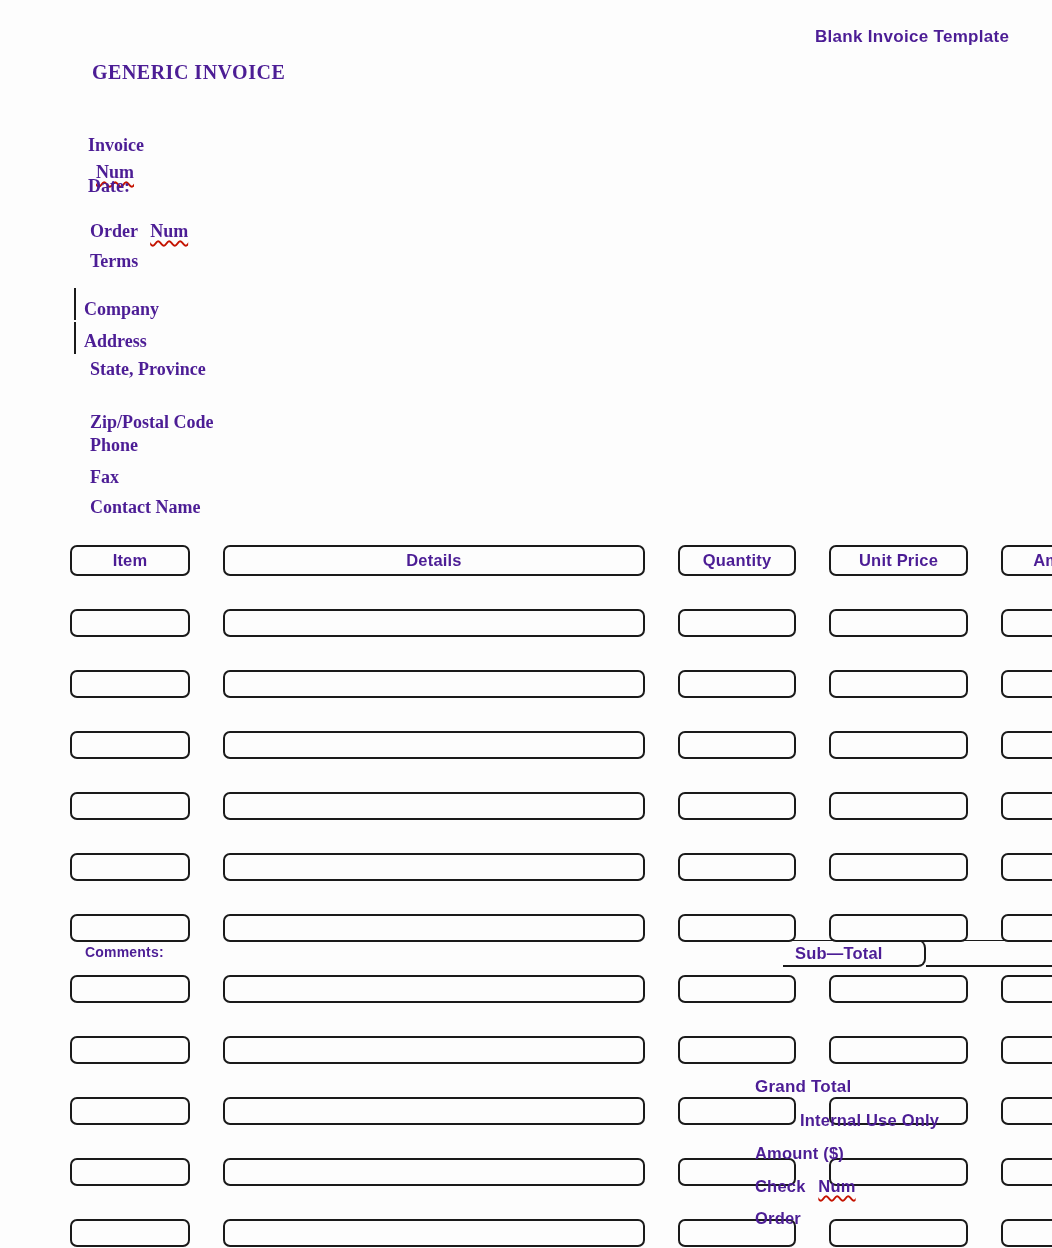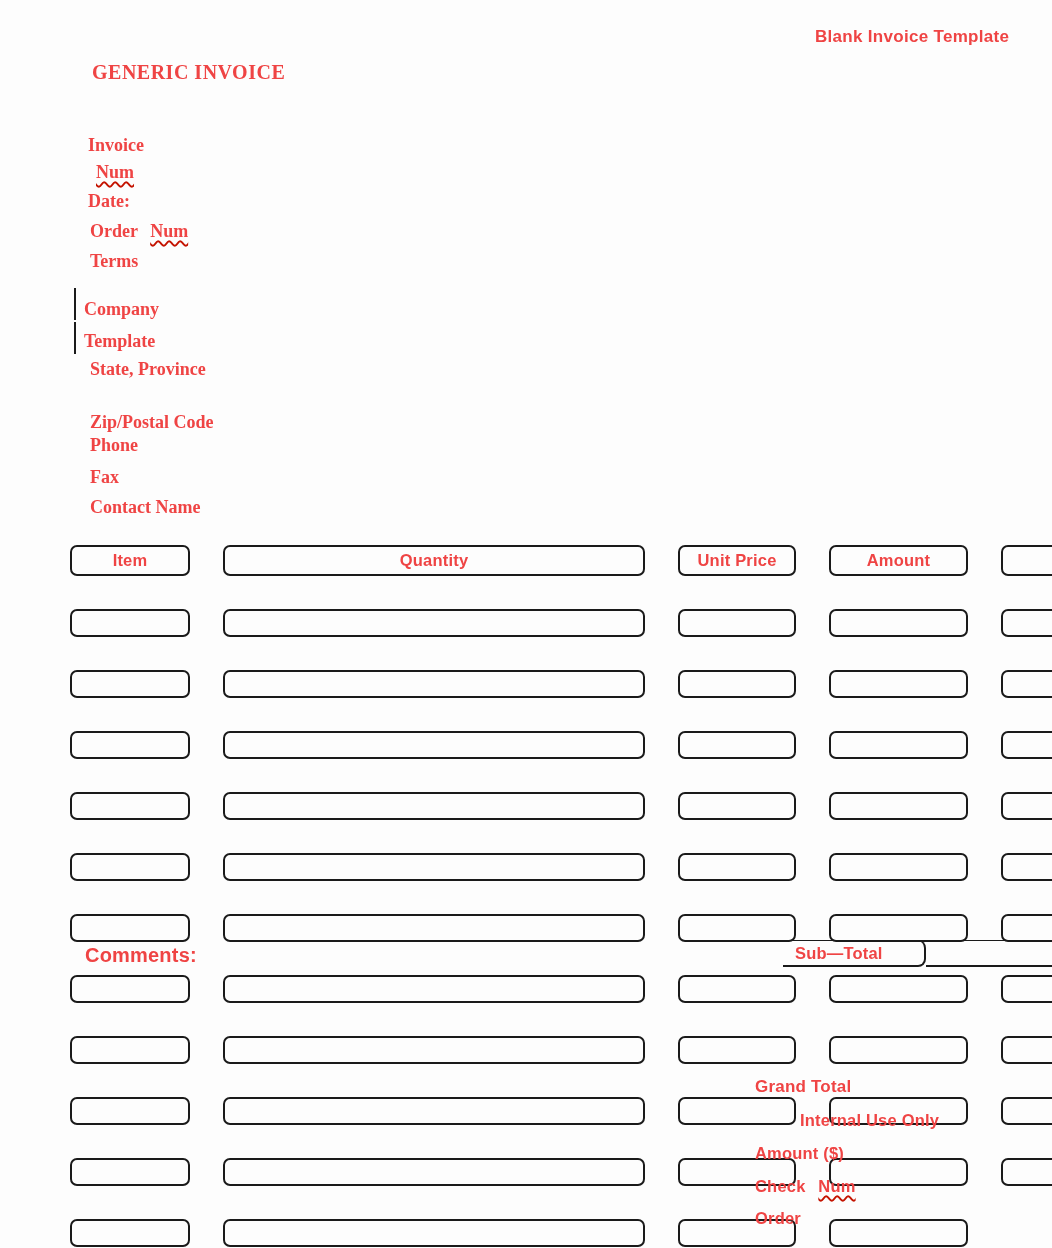--- a/index.html
+++ b/index.html
@@ -1,21 +1,21 @@
 <!DOCTYPE html>
 <html><head>
 <meta charset="utf-8">
 <style>
   html,body{margin:0;padding:0;background:#e9e9e9;}
   .page{
     position:relative;
     width:1052px;height:1248px;
     background:#fdfdfd;
     font-family:"Liberation Sans", sans-serif;
-    color:#ef4444;
+    color:#4c1d95;
     overflow:hidden;
   }
   .abs{position:absolute;white-space:nowrap;}
 
   
   .corner-title{font-weight:bold;font-size:17px;letter-spacing:0.3px;}
   .heading{font-family:"Liberation Serif", serif;font-weight:bold;font-size:20px;letter-spacing:0.5px;margin-left:20px;}
   .serif-lbl{font-family:"Liberation Serif", serif;font-weight:bold;font-size:18px;}
   .sans-lbl{font-weight:bold;font-size:16.5px;letter-spacing:0.2px;}
   .misspelled{
@@ -67,40 +67,41 @@
 </head>
 <body>
 
 <div class="page">
 
   <div class="abs corner-title" style="left:815px;top:27px">Blank Invoice Template</div>
   <div class="abs heading" style="left:72px;top:61px">GENERIC INVOICE</div>
 
   <div class="abs serif-lbl" style="left:88px;top:135px">Invoice</div>
   <div class="abs serif-lbl misspelled" style="left:88px;top:162px">Num</div>
-  <div class="abs serif-lbl" style="left:88px;top:191px">Date:</div>
+  <div class="abs serif-lbl" style="left:88px;top:176px">Date:</div>
   <div class="abs serif-lbl" style="left:90px;top:221px">
     <span>Order</span>
     <span class="misspelled">Num</span>
   </div>
   <div class="abs serif-lbl" style="left:90px;top:251px">Terms</div>
 
   <div class="cursor-bar" style="left:74px;top:288px;height:32px"></div>
   <div class="abs serif-lbl" style="left:84px;top:299px">Company</div>
   <div class="cursor-bar" style="left:74px;top:322px;height:32px"></div>
-  <div class="abs serif-lbl" style="left:84px;top:331px">Template</div>
+  <div class="abs serif-lbl" style="left:84px;top:331px">Address</div>
   <div class="abs serif-lbl" style="left:90px;top:359px">State, Province</div>
   <div class="abs serif-lbl" style="left:90px;top:412px">Zip/Postal Code</div>
 
   <div class="abs serif-lbl" style="left:90px;top:435px">Phone</div>
   <div class="abs serif-lbl" style="left:90px;top:467px">Fax</div>
   <div class="abs serif-lbl" style="left:90px;top:497px">Contact Name</div>
 
   <div class="items-table">
     <div class="cell head">Item</div>
+    <div class="cell head">Details</div>
     <div class="cell head">Quantity</div>
     <div class="cell head">Unit Price</div>
     <div class="cell head">Amount</div>
 
   <div class="cell"></div>
       <div class="cell"></div>
       <div class="cell"></div>
       <div class="cell"></div>
       <div class="cell"></div>
       <div class="cell"></div>
@@ -148,21 +149,21 @@
       <div class="cell"></div>
       <div class="cell"></div>
       <div class="cell"></div>
       <div class="cell"></div>
       <div class="cell"></div>
       <div class="cell"></div>
       <div class="cell"></div>
       <div class="cell"></div>
     </div>
 
-  <div class="abs sans-lbl" style="left:85px;top:944px;font-size:20px">Comments:</div>
+  <div class="abs sans-lbl" style="left:85px;top:944px;font-size:14px">Comments:</div>
 
   <div class="totals-col">
     <div class="total-box">
       <span>Sub—Total</span>
     </div>
 
   <div class="total-box"></div>
       <div class="total-box"></div>
       <div class="total-box"></div>
     </div>

